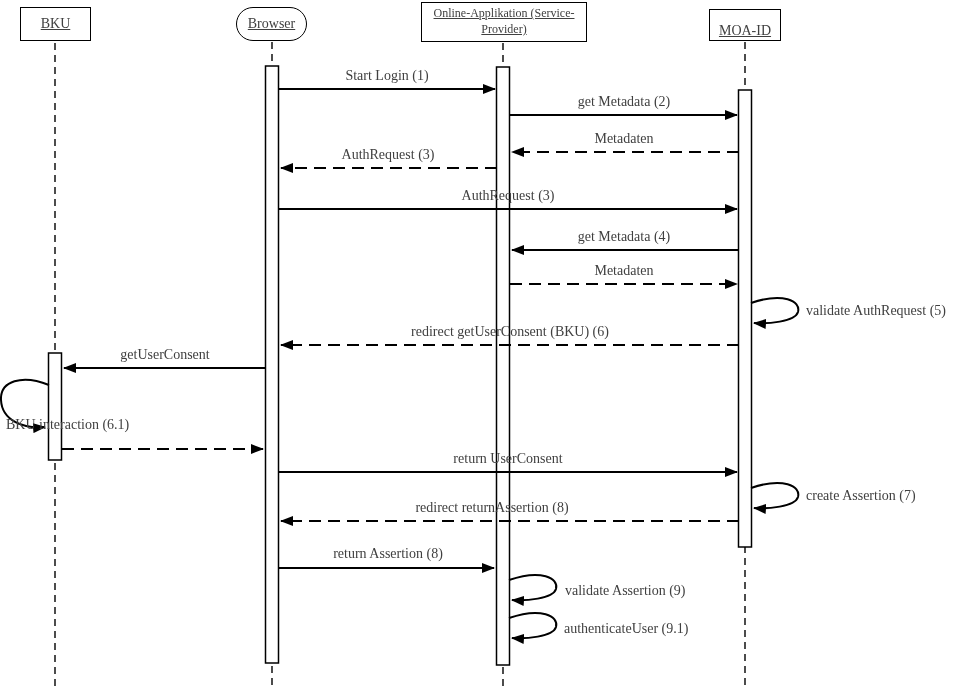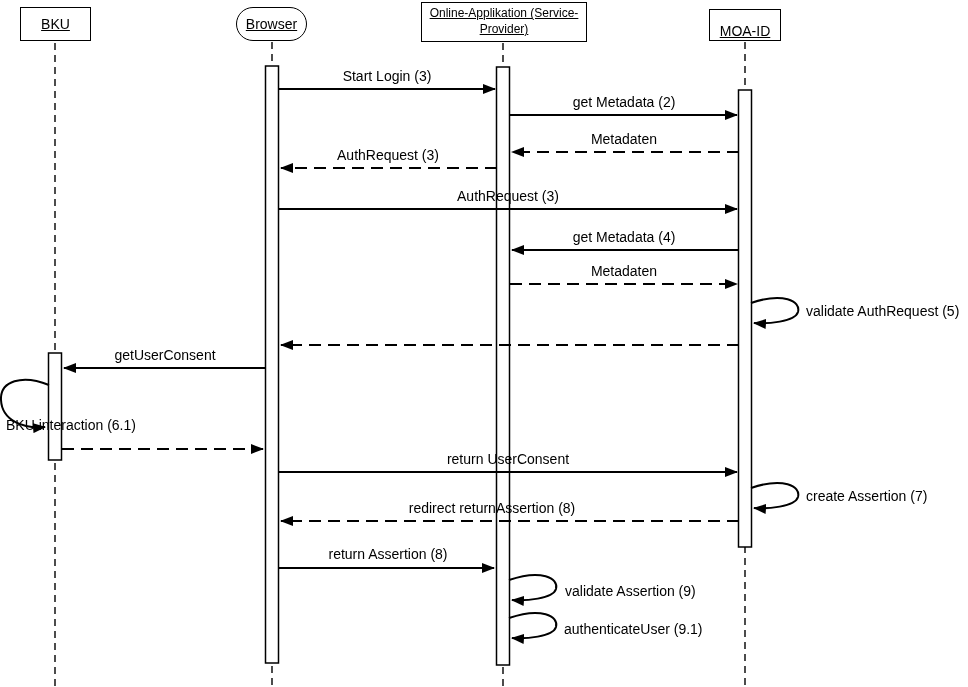--- a/index.html
+++ b/index.html
@@ -1,22 +1,22 @@
 <!DOCTYPE html>
 <html><head>
 <meta charset="utf-8">
 <style>
   html, body { margin: 0; padding: 0; background: #ffffff; }
   .stage {
     position: relative;
     width: 968px;
     height: 687px;
     background: #ffffff;
-    font-family: Liberation Sans, sans-serif;
-    color: #000000;
+    font-family: Liberation Serif, serif;
+    color: #404040;
     overflow: hidden;
   }
   .stage svg { position: absolute; left: 0; top: 0; }
   .pbox {
     position: absolute;
     border: 1.5px solid #000;
     background: #fff;
     display: flex;
     flex-direction: column;
     align-items: center;
@@ -92,28 +92,29 @@
     <span class="pl">Browser</span>
   </div>
   <div class="pbox small" style="left:421px; top:2px; width:166px; height:40px;">
     <span class="pl">Online-Applikation (Service-</span>
     <span class="pl">Provider)</span>
   </div>
   <div class="pbox" style="left:709px; top:9px; width:72px; height:32px;justify-content:flex-end;">
     <span class="pl">MOA-ID</span>
   </div>
 
-  <div class="mlabel" style="left:387px; top:68px;">Start Login (3)</div>
+  <div class="mlabel" style="left:387px; top:68px;">Start Login (1)</div>
   <div class="mlabel" style="left:624px; top:94px;">get Metadata (2)</div>
   <div class="mlabel" style="left:624px; top:131px;">Metadaten</div>
   <div class="mlabel" style="left:388px; top:147px;">AuthRequest (3)</div>
   <div class="mlabel" style="left:508px; top:188px;">AuthRequest (3)</div>
   <div class="mlabel" style="left:624px; top:229px;">get Metadata (4)</div>
   <div class="mlabel" style="left:624px; top:263px;">Metadaten</div>
   <div class="llabel" style="left:806px; top:303px;">validate AuthRequest (5)</div>
+  <div class="mlabel" style="left:510px; top:324px;">redirect getUserConsent (BKU) (6)</div>
   <div class="mlabel" style="left:165px; top:347px;">getUserConsent</div>
   <div class="llabel" style="left:6px; top:397px;margin-top:20px;">BKU interaction (6.1)</div>
   <div class="mlabel" style="left:508px; top:451px;">return UserConsent</div>
   <div class="llabel" style="left:806px; top:488px;">create Assertion (7)</div>
   <div class="mlabel" style="left:492px; top:500px;text-align:center;">redirect returnAssertion (8)</div>
   <div class="mlabel" style="left:388px; top:546px;">return Assertion (8)</div>
   <div class="llabel" style="left:565px; top:583px;">validate Assertion (9)</div>
   <div class="llabel" style="left:564px; top:621px;">authenticateUser (9.1)</div>
 
 </div>

